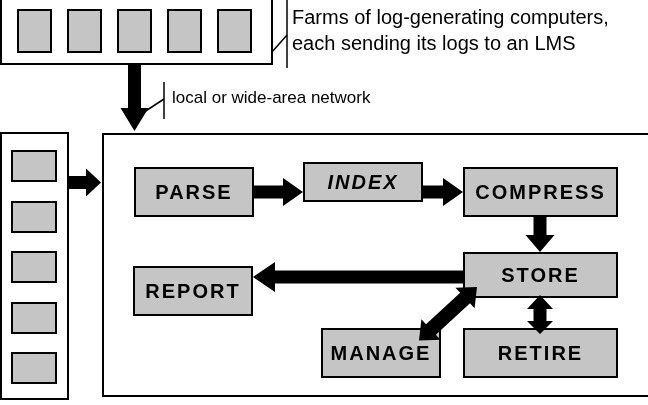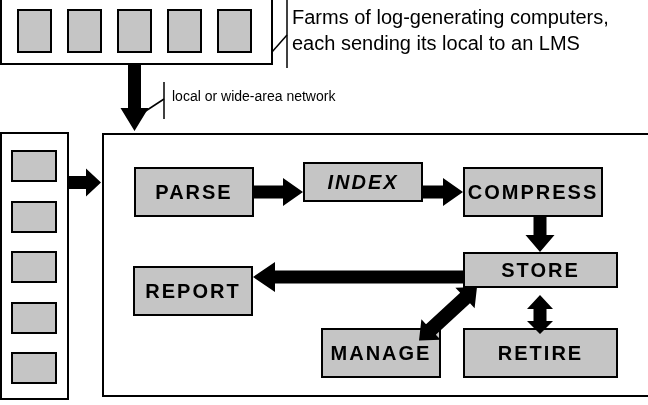--- a/index.html
+++ b/index.html
@@ -52,35 +52,35 @@
     position: absolute;
     background: var(--box-fill, #c5c5c5);
     border: 2px solid var(--line, #000);
     display: flex; align-items: center; justify-content: center;
     font-weight: bold; font-size: 20px; letter-spacing: 2px;
     white-space: nowrap;
     z-index: 2;
   }
   #n-parse    { left: 134px; top: 167px; width: 120px; height: 50px; }
   #n-index    { left: 303px; top: 162px; width: 120px; height: 40px; font-style: italic; }
-  #n-compress { left: 463px; top: 167px; width: 140px; height: 50px; }
+  #n-compress { left: 463px; top: 167px; width: 155px; height: 50px; }
   #n-report   { left: 133px; top: 252px; width: 120px; height: 50px; margin-top: 14px; }
-  #n-store    { left: 463px; top: 252px; width: 155px; height: 36px; }
+  #n-store    { left: 463px; top: 252px; width: 155px; height: 46px; }
   #n-manage   { left: 321px; top: 328px; width: 120px; height: 50px; }
   #n-retire   { left: 463px; top: 328px; width: 155px; height: 50px; }
 
   #caption {
     left: 292px; top: 4px;
     font-size: 20px; line-height: 26px;
     white-space: nowrap;
     z-index: 3;
   }
   #netlabel {
     left: 172px; top: 88px;
-    font-size: 14px;
+    font-size: 17px;
     white-space: nowrap;
     z-index: 3;
   }
 
   #arrow-layer {
     left: 0; top: 0; width: 648px; height: 405px;
     z-index: 5;
     pointer-events: none;
   }
   #arrow-layer polygon { fill: var(--line, #000); }
@@ -92,21 +92,21 @@
 <div class="abs" id="farm-box">
     <div class="farm-sq" style="left: 15px;"></div>
     <div class="farm-sq" style="left: 65px;"></div>
     <div class="farm-sq" style="left: 115px;"></div>
     <div class="farm-sq" style="left: 165px;"></div>
     <div class="farm-sq" style="left: 215px;"></div>
   </div>
 
 <div class="abs" id="caption">
   <div>Farms of log-generating computers,</div>
-  <div>each sending its local to an LMS</div>
+  <div>each sending its logs to an LMS</div>
 </div>
 
 <div class="abs" id="netlabel">local or wide-area network</div>
 
 <div class="abs" id="lms-box">
     <div class="lms-unit" style="top: 16px;"></div>
     <div class="lms-unit" style="top: 67px;"></div>
     <div class="lms-unit" style="top: 117px;"></div>
     <div class="lms-unit" style="top: 168px;"></div>
     <div class="lms-unit" style="top: 218px;"></div>

